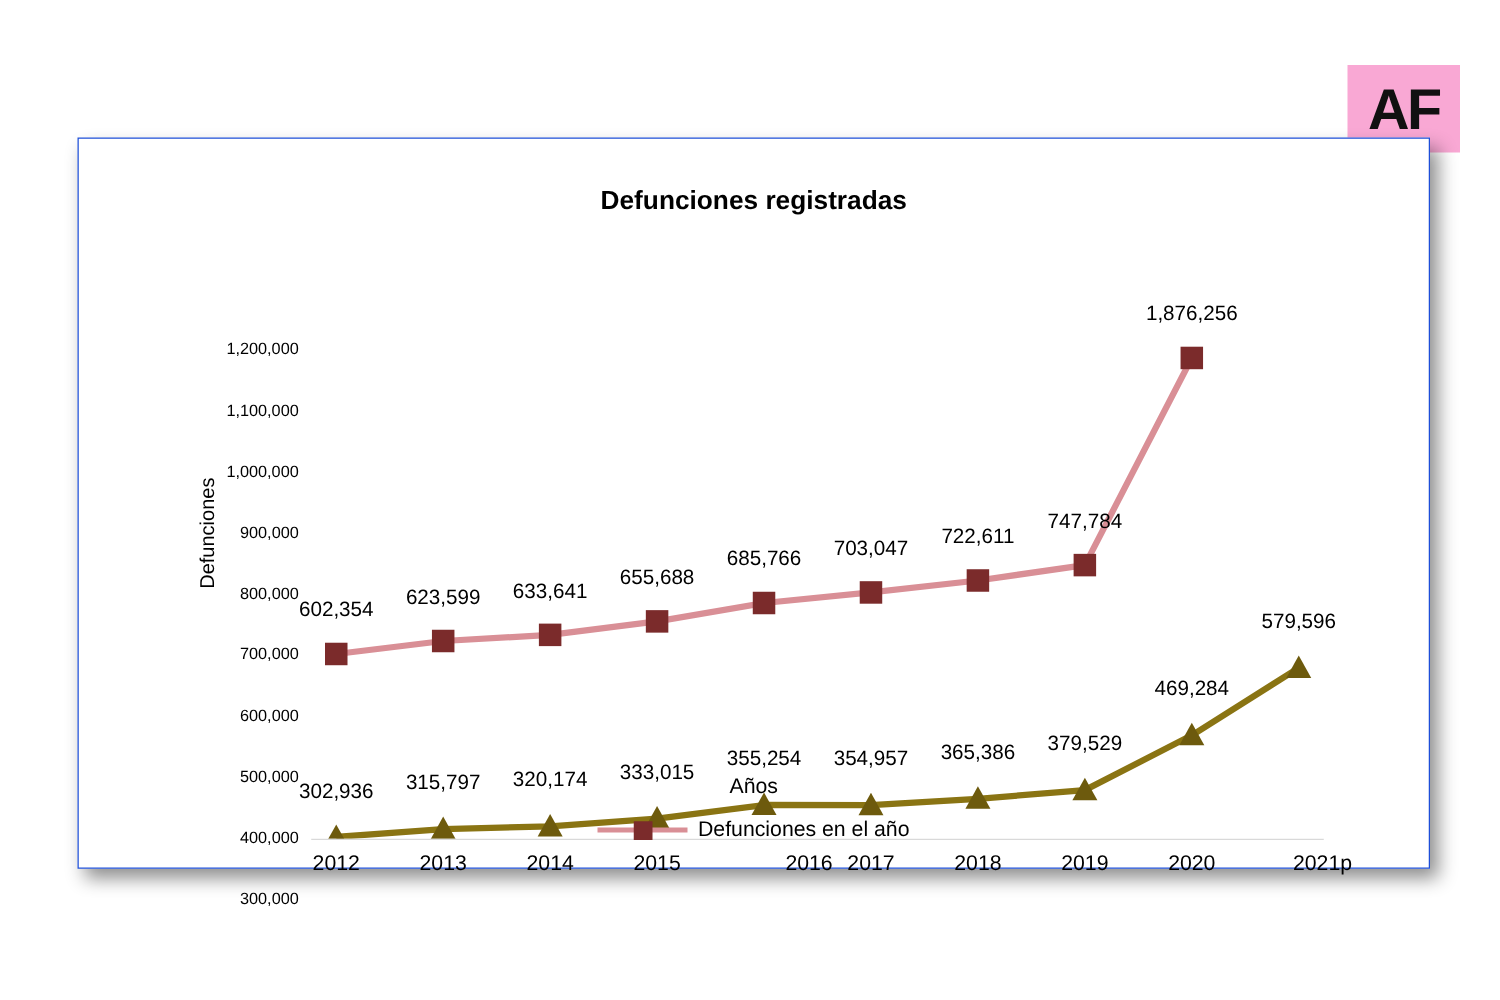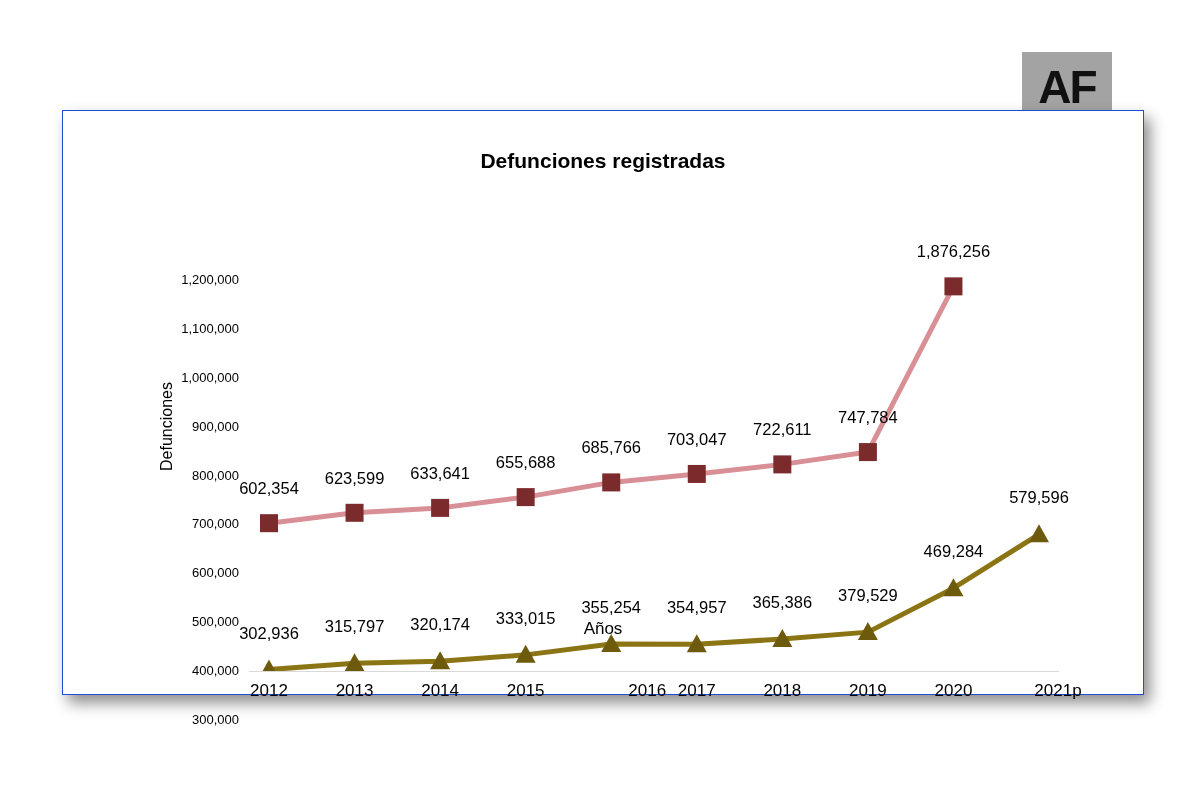--- a/index.html
+++ b/index.html
@@ -13,25 +13,25 @@
   #stage {
     position: relative;
     width: 1200px;
     height: 800px;
     overflow: hidden;
     background: #ffffff;
   }
   
   #logo {
     position: absolute;
-    left: 1022px;
+    left: 1078px;
     top: 52px;
     width: 90px;
     height: 70px;
-    background: #a3a3a3;
+    background: #f9a8d4;
     display: flex;
     align-items: center;
     justify-content: center;
   }
   #logo .logo-text {
     color: #111111;
     font-weight: bold;
     font-size: 46px;
     line-height: 46px;
     letter-spacing: -2px;
@@ -239,15 +239,23 @@
         <div class="dlabel" style="left: 447.778px; top: 367.132px;">354,957</div>
         <div class="dlabel" style="left: 533.333px; top: 362.034px;">365,386</div>
         <div class="dlabel" style="left: 618.889px; top: 355.119px;">379,529</div>
         <div class="dlabel" style="left: 704.444px; top: 311.239px;">469,284</div>
         <div class="dlabel" style="left: 790px; top: 257.309px;">579,596</div>
       </div>
 
     <div id="xlabel">Años</div>
 
     <div id="legend">
+        <div class="legend-item">
+          <span class="legend-line" style="background: rgb(217, 143, 150);">
+            <span class="legend-marker">
+              <span class="sq" style="background: rgb(123, 43, 43);"></span>
+            </span>
+          </span>
+          <span>Defunciones en el año</span>
+        </div>
       </div>
   </div>
 </div>
 
 </body></html>

